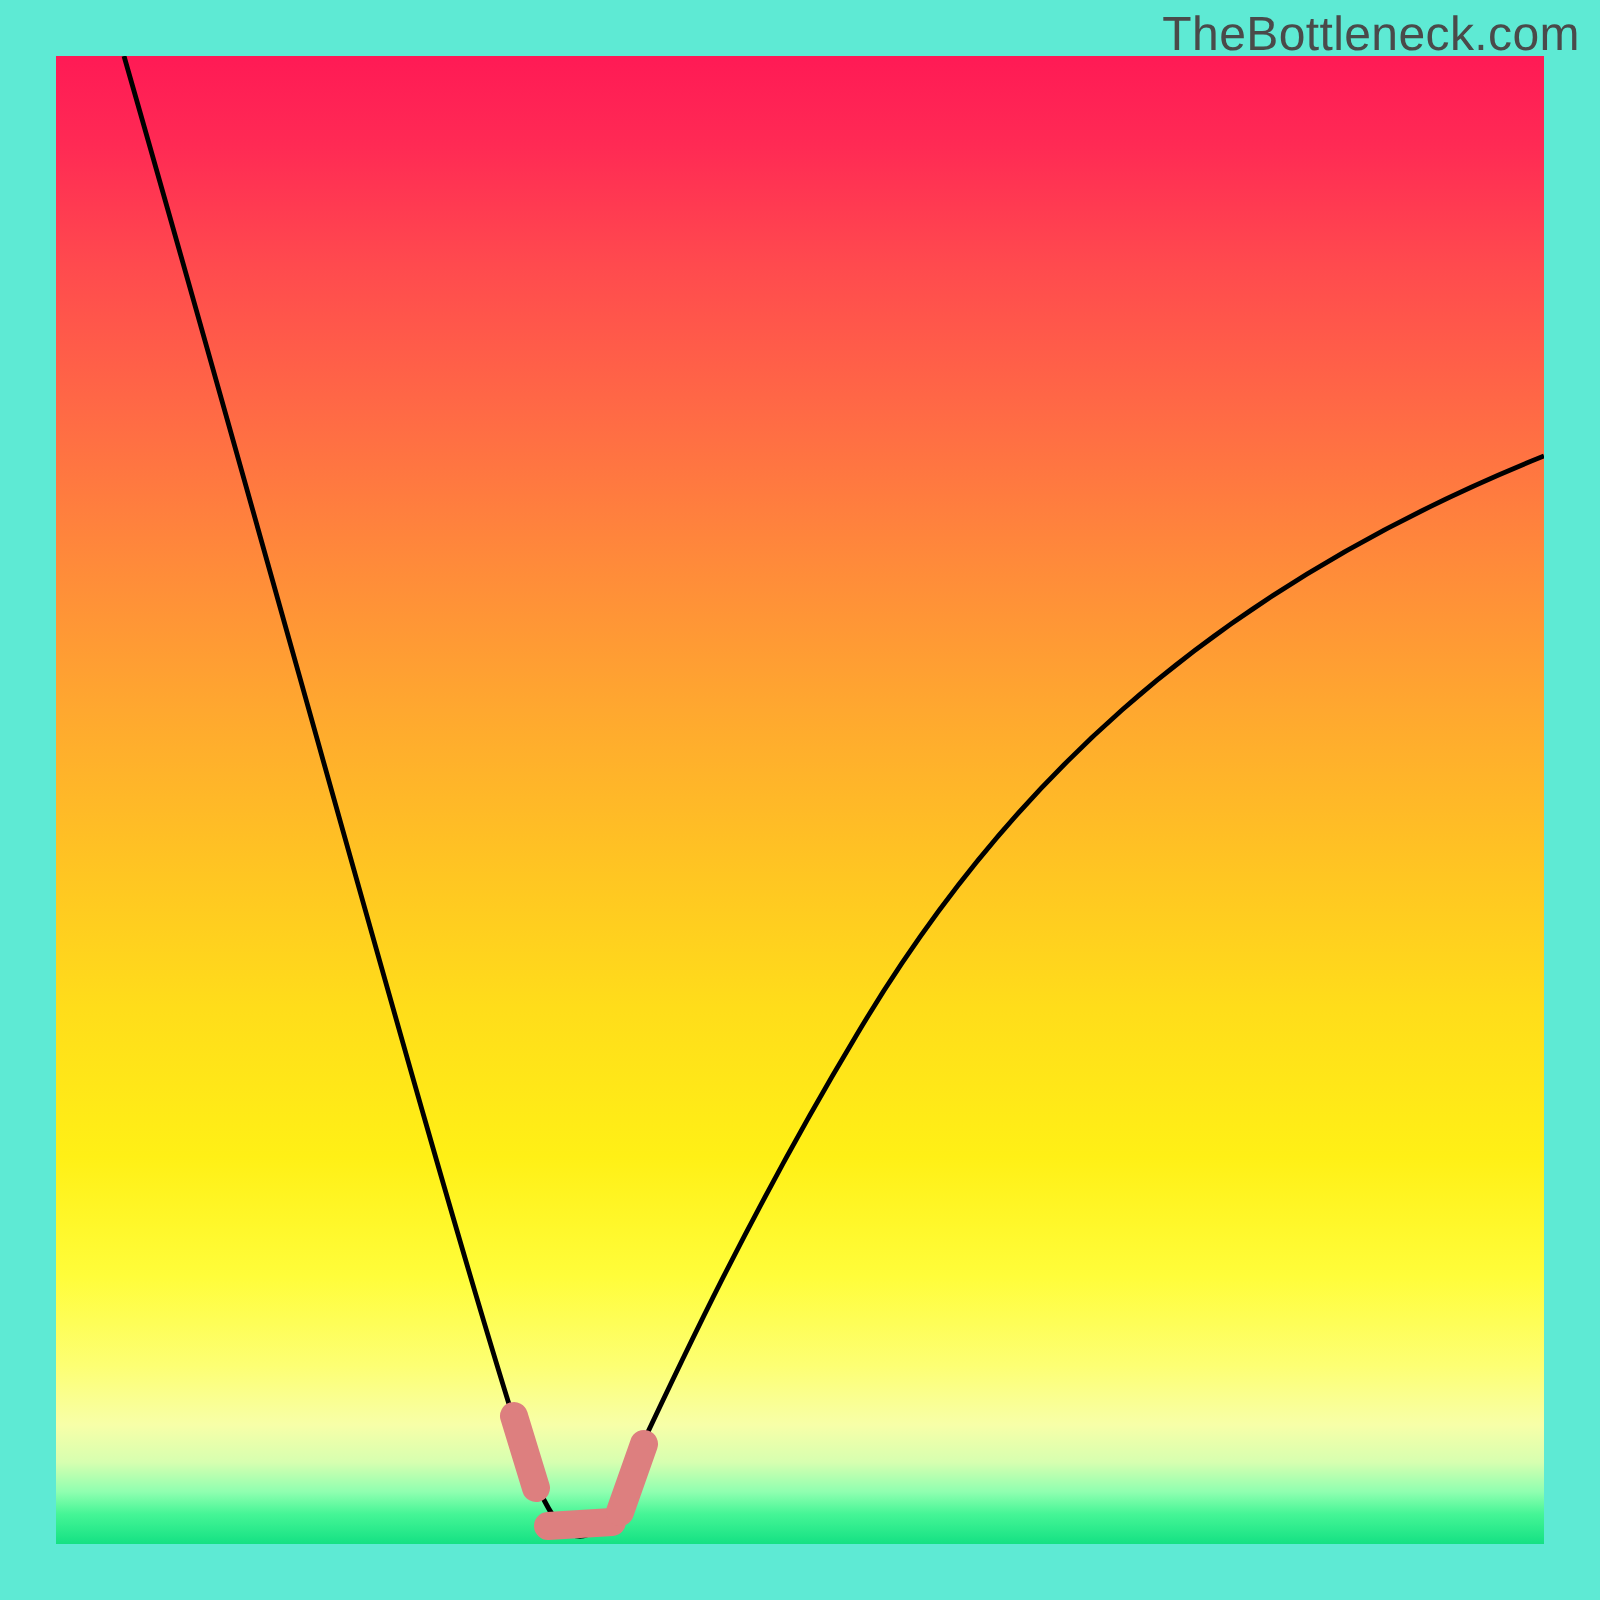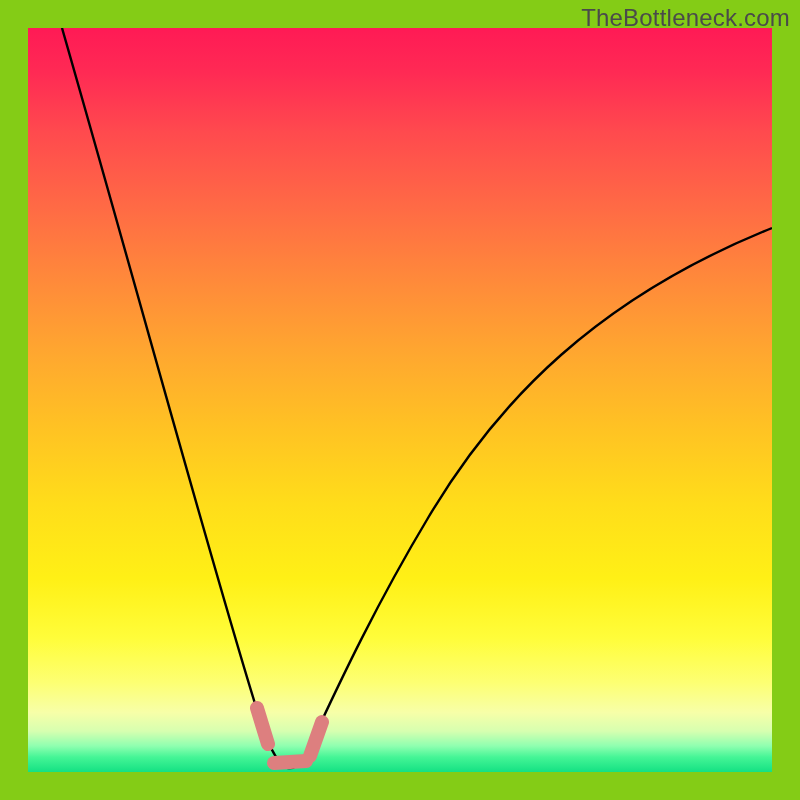--- a/index.html
+++ b/index.html
@@ -10,21 +10,21 @@
     overflow: hidden;
     background: #000;
     font-family: Arial, Helvetica, sans-serif;
   }
   .frame {
     position: absolute;
     top: 0;
     left: 0;
     width: 800px;
     height: 800px;
-    background: #84cc16;
+    background: #5eead4;
   }
   .plot {
     position: absolute;
     top: 28px;
     left: 28px;
     width: 744px;
     height: 744px;
     
     background: linear-gradient(
       to bottom,

